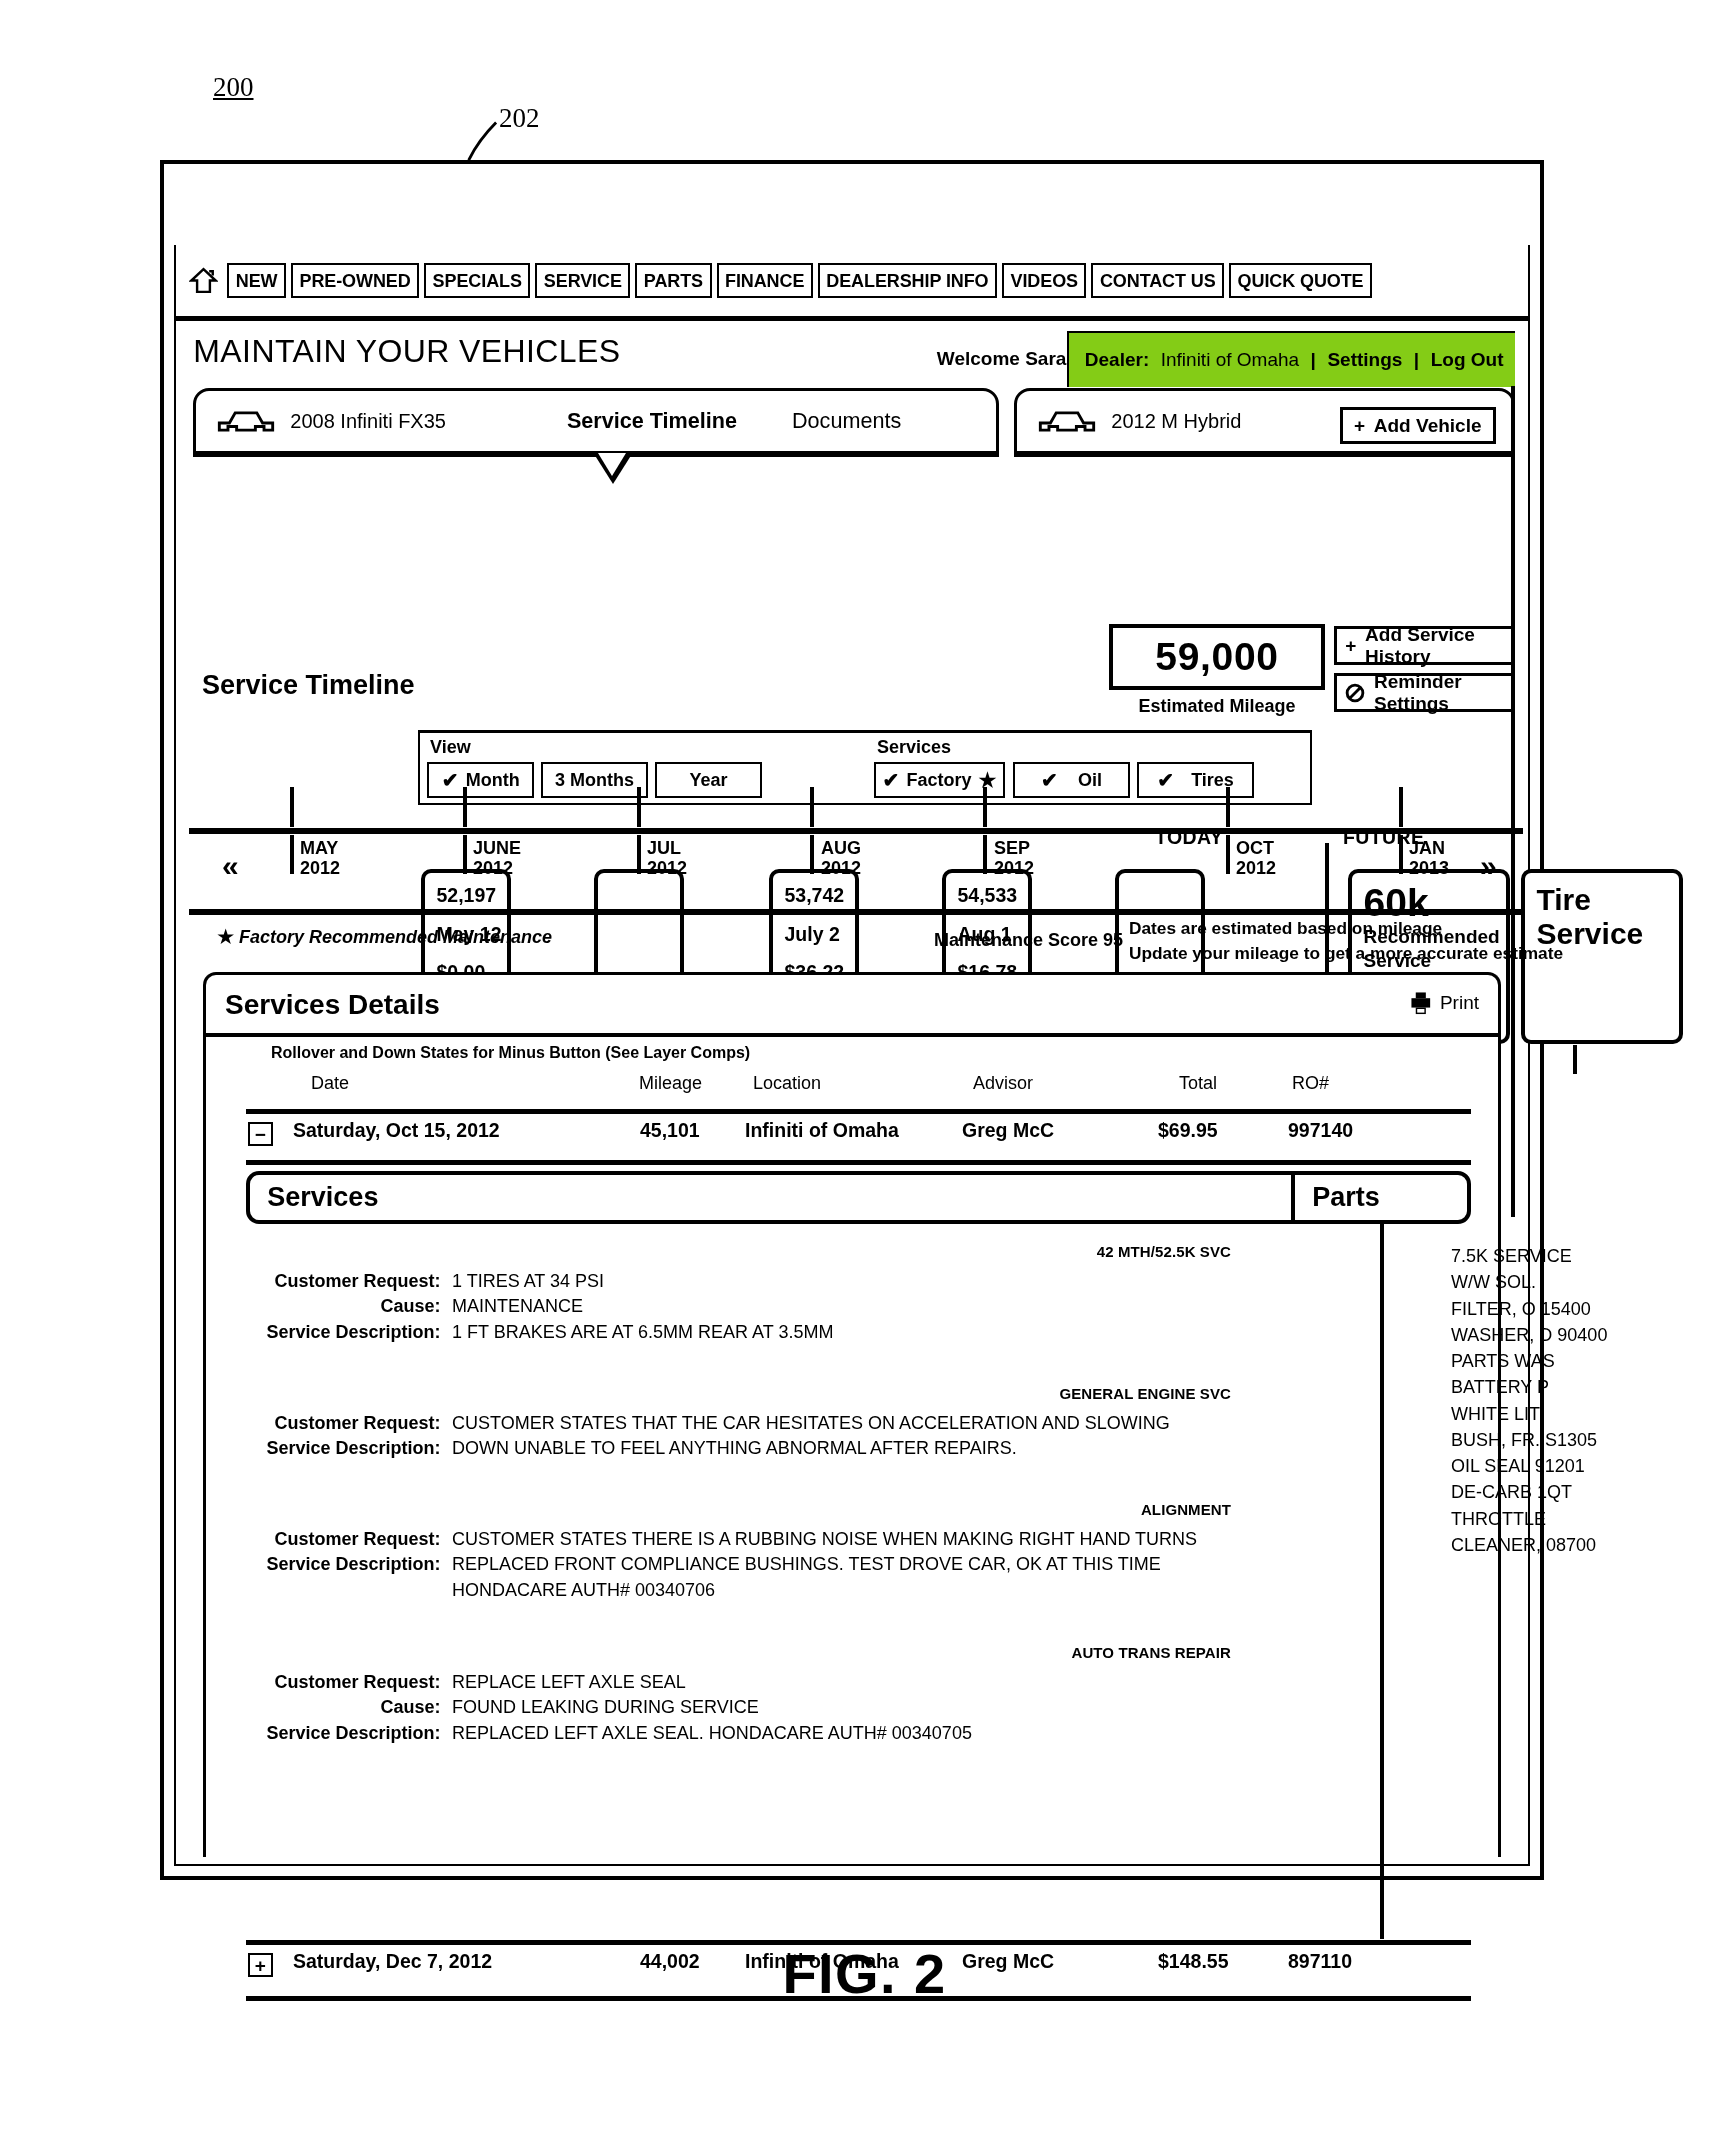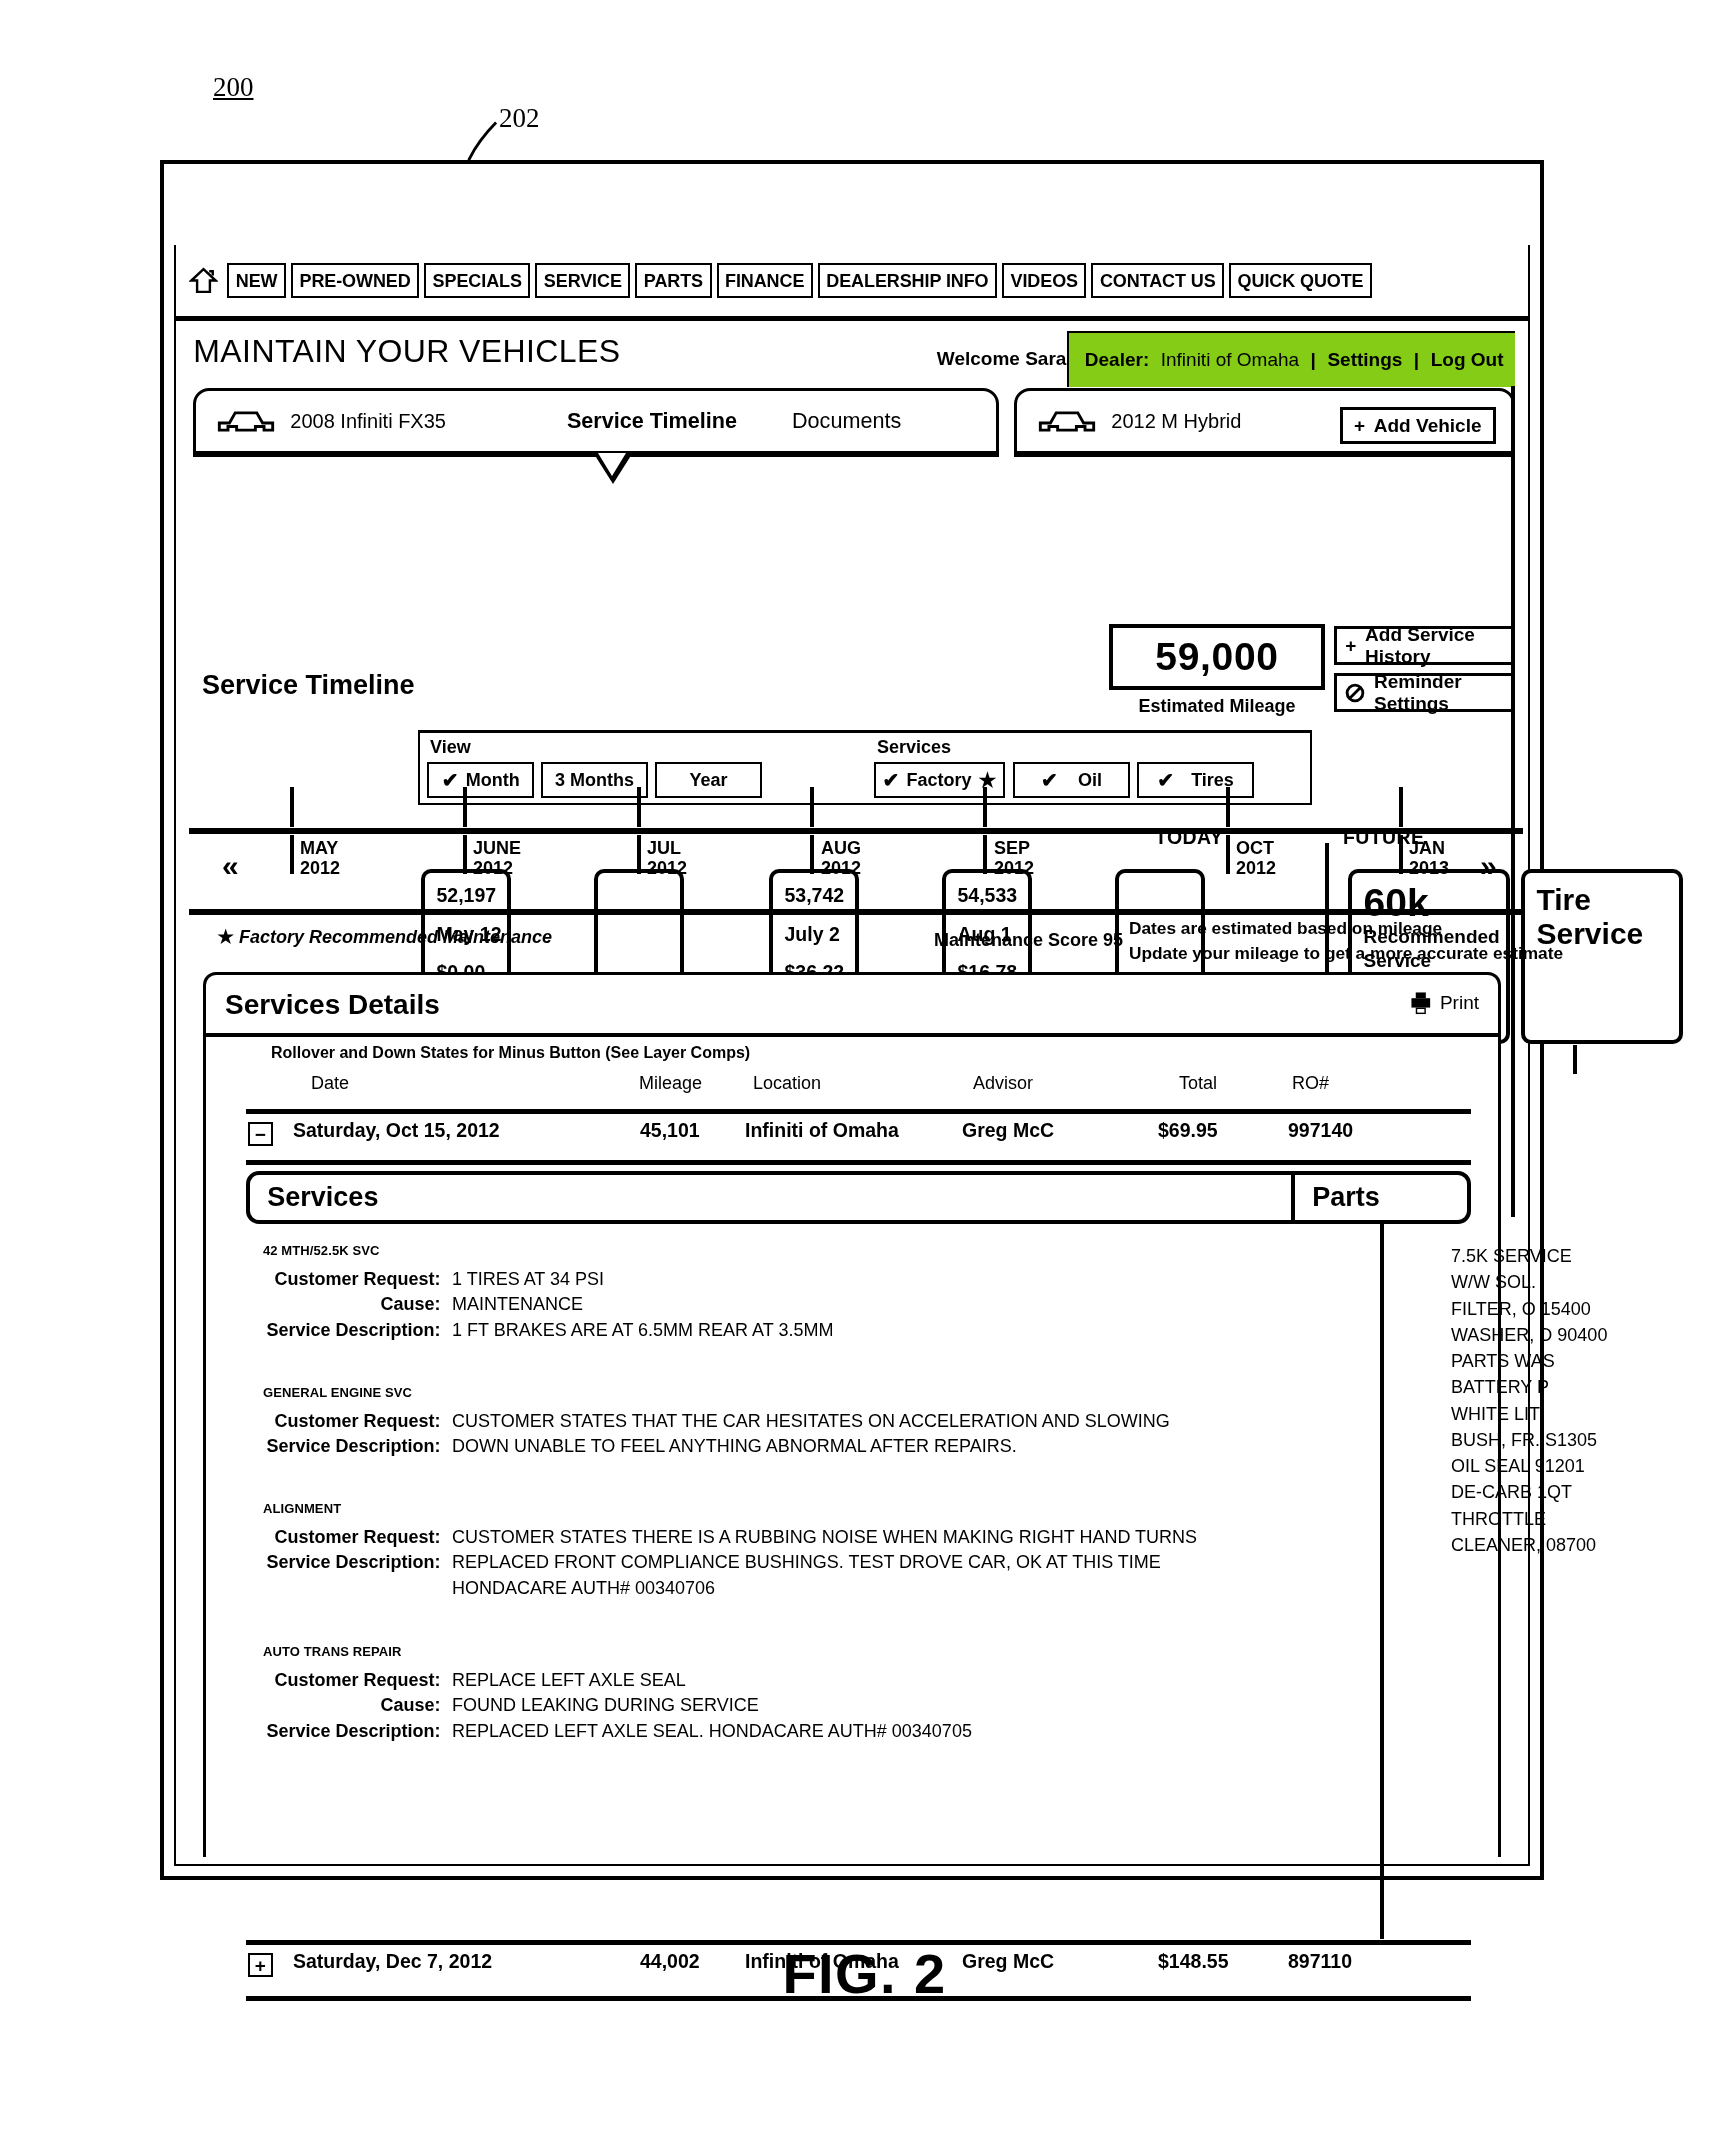--- a/index.html
+++ b/index.html
@@ -186,21 +186,21 @@
   #sp-head {
     position:absolute; left:40px; top:196px; right:27px; height:53px;
     border:4.3px solid #000; border-radius:13px; display:flex; background:#fff;
   }
   #sp-head-left { flex:1; display:flex; align-items:center; padding-left:17.3px; border-right:4.3px solid #000; }
   #sp-head-right { width:172px; display:flex; align-items:center; padding-left:17.3px; }
   .sp-title { font-size:27px; font-weight:bold; }
   #sp-divider { position:absolute; left:1214px; top:249px; width:3.6px; height:728px; background:#000; }
 
   .svc-item { position:absolute; left:0; width:988px; }
-  .svc-item-name { font-size:13px; font-weight:bold; letter-spacing:0.1px; margin-bottom:8.7px; margin-left:20px; }
+  .svc-item-name { font-size:15px; font-weight:bold; letter-spacing:0.1px; margin-bottom:8.7px; margin-left:20px;text-align:right; }
   .svc-line { display:flex; font-size:18px; line-height:1.42; }
   .svc-key { width:209px; text-align:right; font-weight:bold; flex:none; padding-right:11.5px; }
   .svc-val { flex:1; }
   .svc-val .cont { display:block; }
 
   #parts-list { position:absolute; left:1245px; top:268px; width:216px; font-size:18px; line-height:1.46; }
 
   #last-row-top { position:absolute; left:40px; right:27px; top:965px; height:5px; background:#000; }
   #last-row-bot { position:absolute; left:40px; right:27px; top:1021px; height:5px; background:#000; }
 

